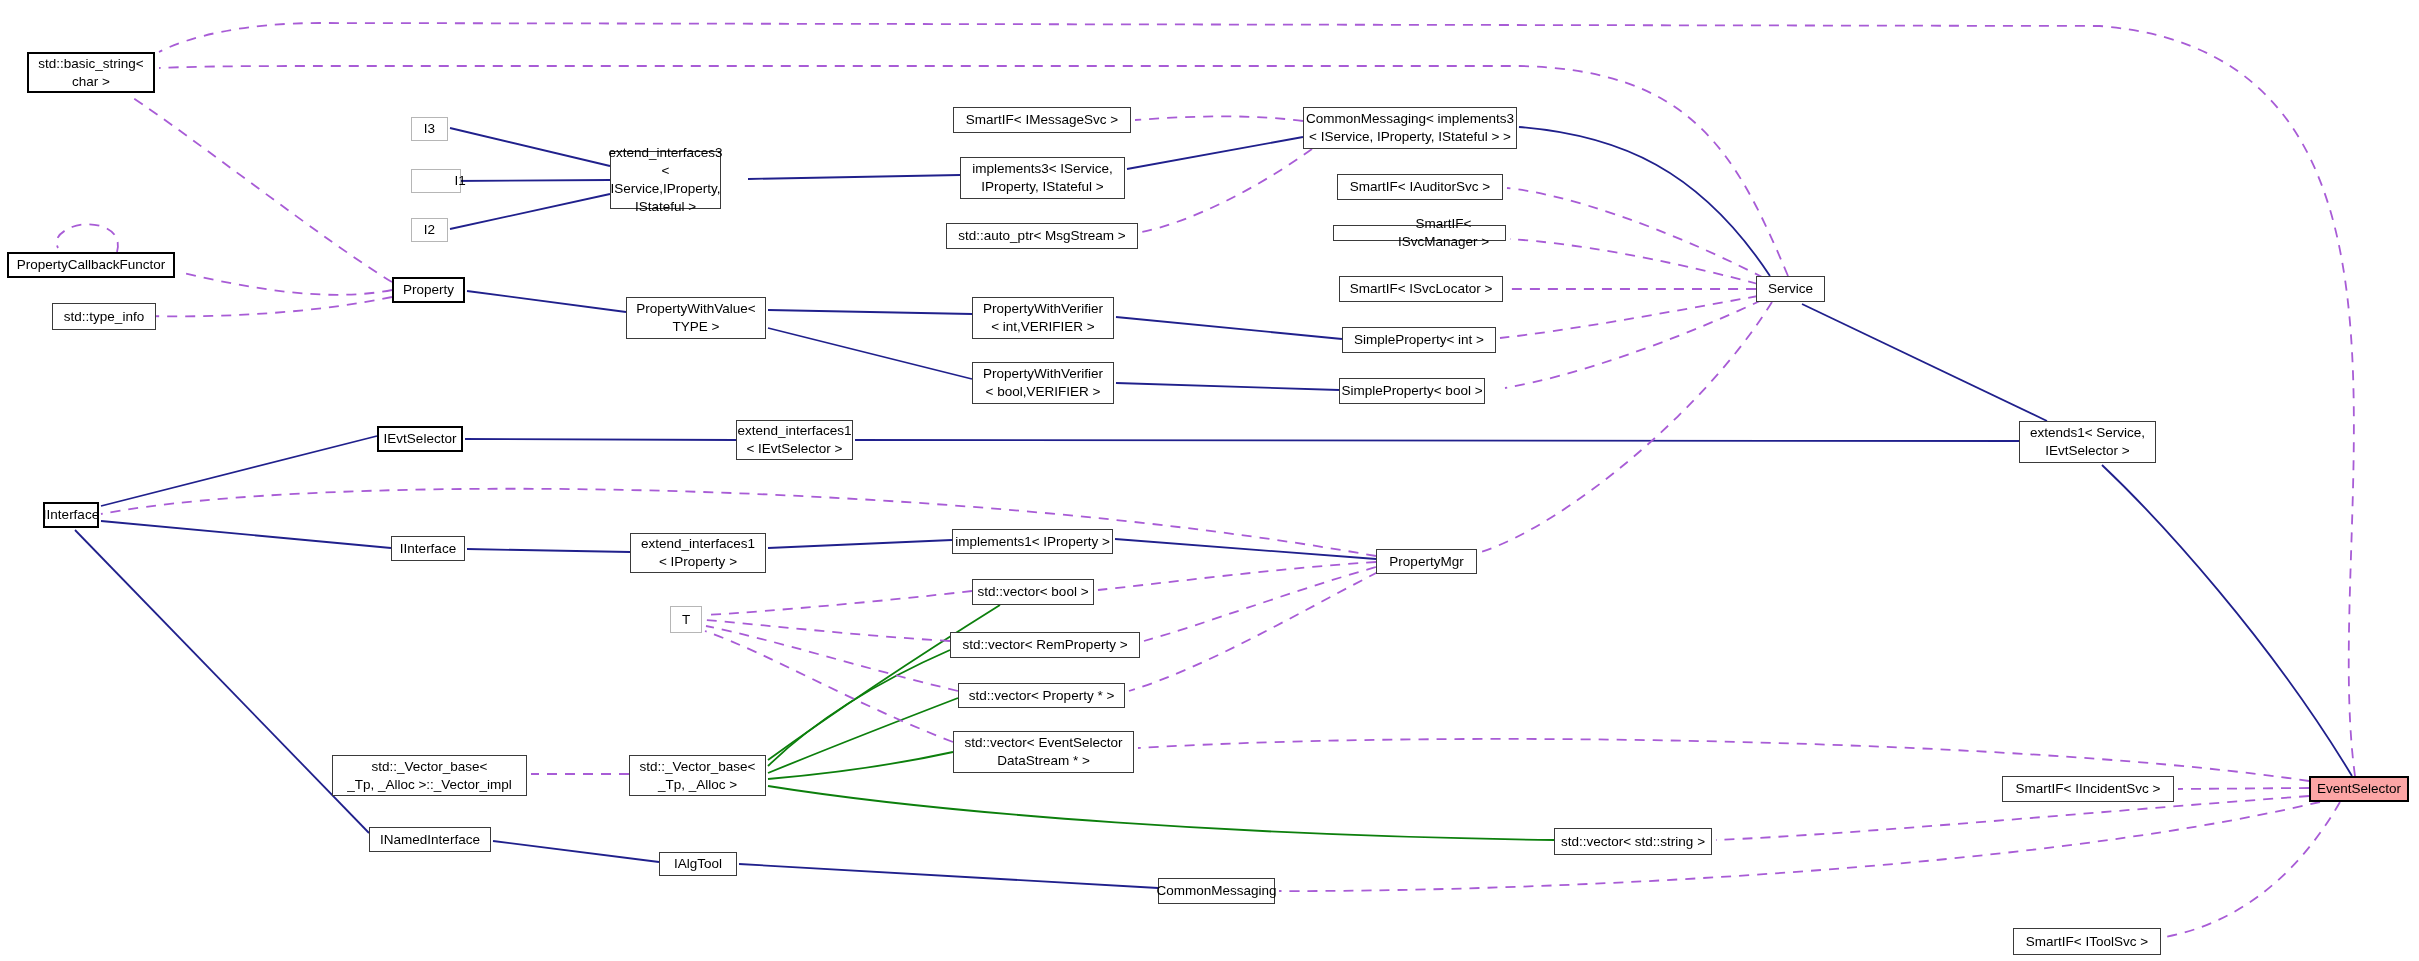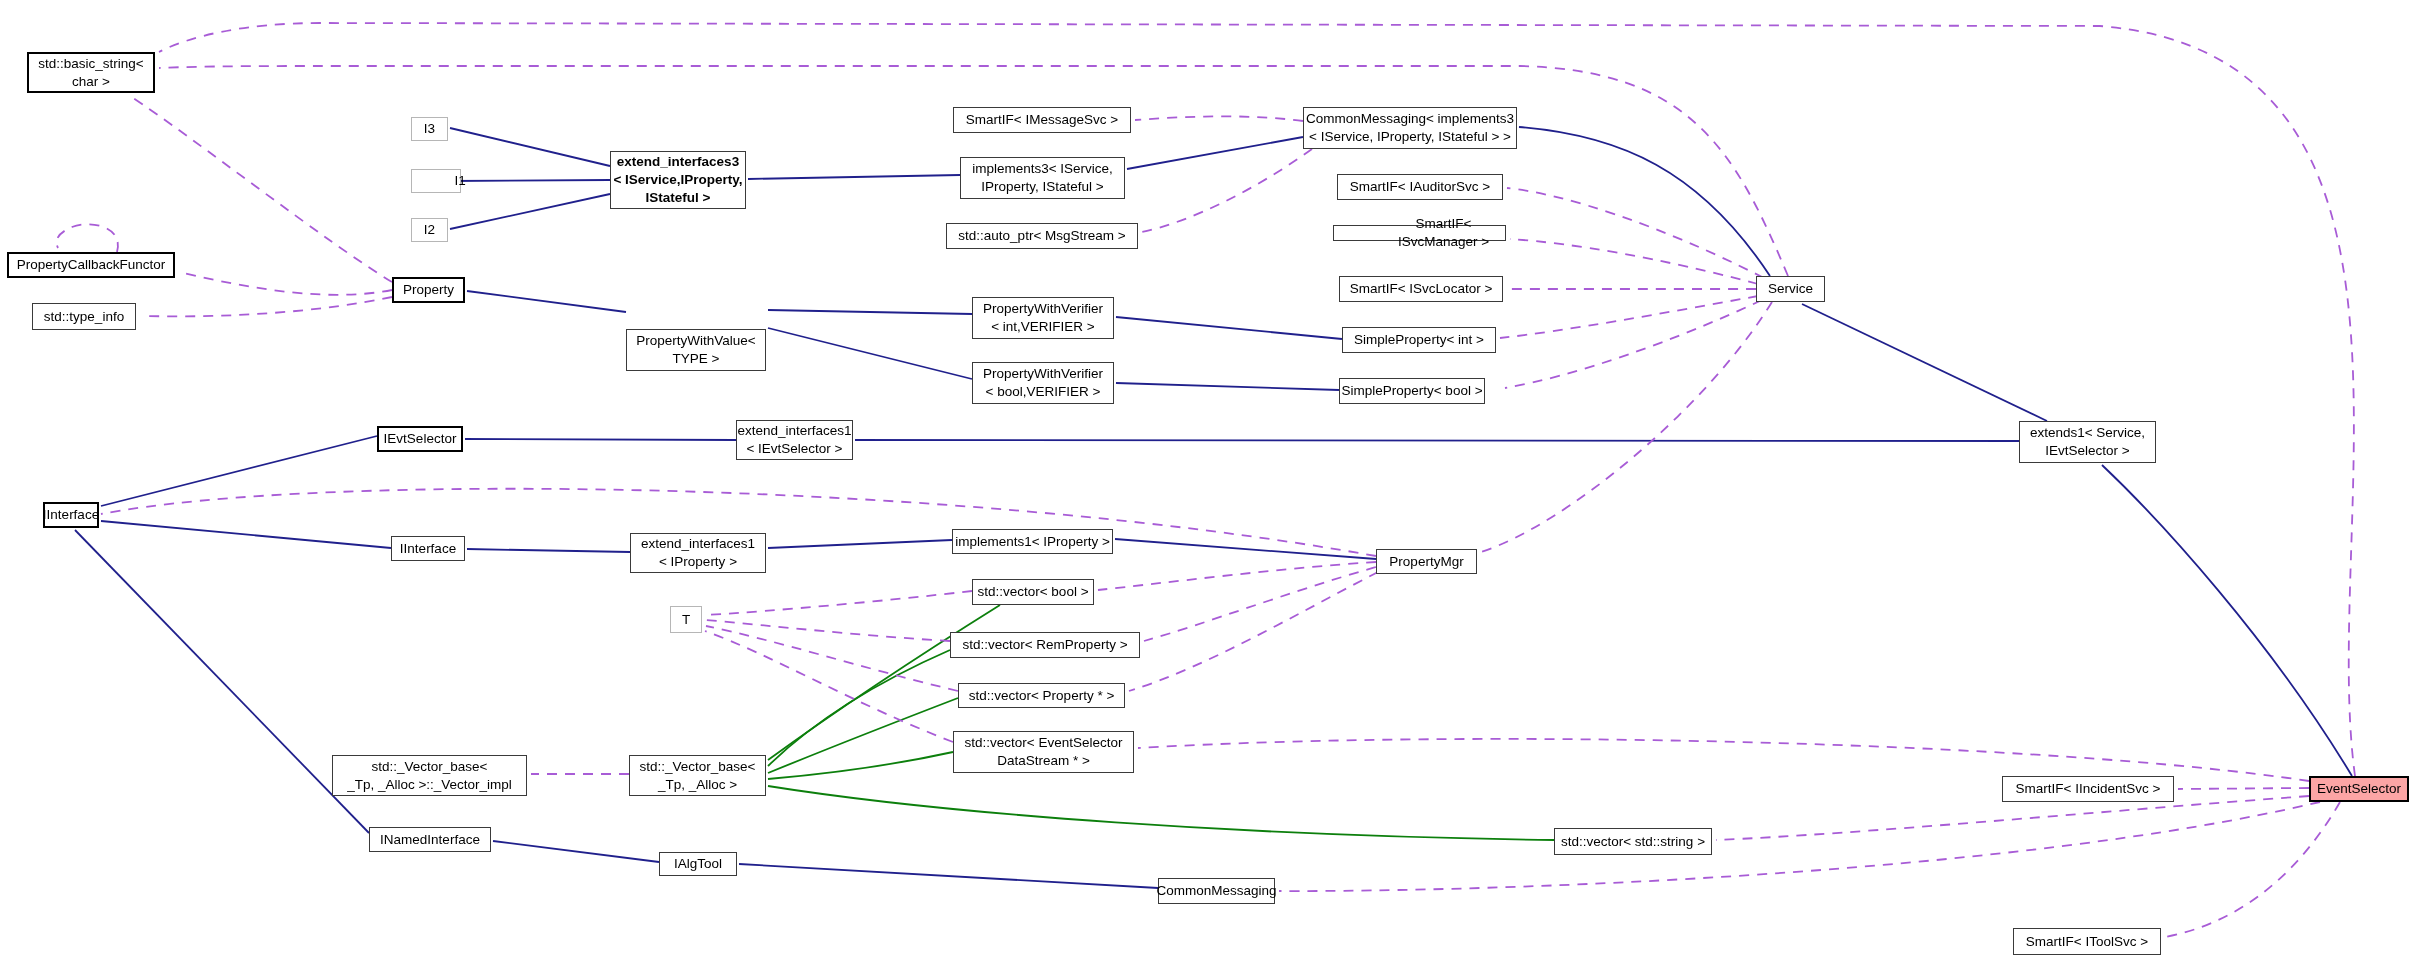--- a/index.html
+++ b/index.html
@@ -91,39 +91,39 @@
     <path class="e-use" d="M 2309,788 L 2178,789" marker-end="url(#arr-use)"></path>
     <path class="e-use" d="M 2309,796 C 2090,812 1860,834 1716,840" marker-end="url(#arr-use)"></path>
     <path class="e-use" d="M 2320,802 C 2010,875 1490,892 1279,891" marker-end="url(#arr-use)"></path>
     <path class="e-use" d="M 2340,802 C 2302,868 2245,922 2165,937" marker-end="url(#arr-use)"></path>
   </svg>
 <div class="node bold" style="left: 27px; top: 52px; width: 128px; height: 41px;">std::basic_string&lt;
 char &gt;</div>
     <div class="node param" style="left: 411px; top: 117px; width: 37px; height: 24px;">I3</div>
     <div class="node param" style="left: 411px; top: 169px; width: 37px; height: 24px; padding-left: 48px;">I1</div>
     <div class="node param" style="left: 411px; top: 218px; width: 37px; height: 24px;">I2</div>
-    <div class="node" style="left: 610px; top: 151px; width: 136px; height: 58px; font-weight: bold;">extend_interfaces3
+    <div class="node" style="left: 610px; top: 151px; width: 111px; height: 58px;">extend_interfaces3
 &lt; IService,IProperty,
 IStateful &gt;</div>
     <div class="node" style="left: 953px; top: 107px; width: 178px; height: 26px;">SmartIF&lt; IMessageSvc &gt;</div>
     <div class="node" style="left: 1303px; top: 107px; width: 214px; height: 42px;">CommonMessaging&lt; implements3
 &lt; IService, IProperty, IStateful &gt; &gt;</div>
     <div class="node" style="left: 960px; top: 157px; width: 165px; height: 42px;">implements3&lt; IService,
 IProperty, IStateful &gt;</div>
     <div class="node" style="left: 946px; top: 223px; width: 192px; height: 26px;">std::auto_ptr&lt; MsgStream &gt;</div>
     <div class="node" style="left: 1337px; top: 174px; width: 166px; height: 26px;">SmartIF&lt; IAuditorSvc &gt;</div>
     <div class="node" style="left: 1333px; top: 225px; width: 173px; height: 16px; padding-left: 48px;">SmartIF&lt; ISvcManager &gt;</div>
     <div class="node" style="left: 1339px; top: 276px; width: 164px; height: 26px;">SmartIF&lt; ISvcLocator &gt;</div>
     <div class="node" style="left: 1756px; top: 276px; width: 69px; height: 26px;">Service</div>
     <div class="node" style="left: 1342px; top: 327px; width: 154px; height: 26px;">SimpleProperty&lt; int &gt;</div>
     <div class="node" style="left: 1339px; top: 378px; width: 146px; height: 26px;">SimpleProperty&lt; bool &gt;</div>
     <div class="node bold" style="left: 7px; top: 252px; width: 168px; height: 26px;">PropertyCallbackFunctor</div>
-    <div class="node" style="left: 32px; top: 303px; width: 104px; height: 27px;">std::type_info</div>
+    <div class="node" style="left: 52px; top: 303px; width: 104px; height: 27px;">std::type_info</div>
     <div class="node bold" style="left: 392px; top: 277px; width: 73px; height: 26px;">Property</div>
-    <div class="node" style="left: 626px; top: 297px; width: 140px; height: 42px; margin-top: 32px;">PropertyWithValue&lt;
+    <div class="node" style="left: 626px; top: 297px; width: 140px; height: 42px;">PropertyWithValue&lt;
 TYPE &gt;</div>
     <div class="node" style="left: 972px; top: 297px; width: 142px; height: 42px;">PropertyWithVerifier
 &lt; int,VERIFIER &gt;</div>
     <div class="node" style="left: 972px; top: 362px; width: 142px; height: 42px;">PropertyWithVerifier
 &lt; bool,VERIFIER &gt;</div>
     <div class="node bold" style="left: 377px; top: 426px; width: 86px; height: 26px;">IEvtSelector</div>
     <div class="node" style="left: 736px; top: 420px; width: 117px; height: 40px;">extend_interfaces1
 &lt; IEvtSelector &gt;</div>
     <div class="node" style="left: 2019px; top: 421px; width: 137px; height: 42px;">extends1&lt; Service,
 IEvtSelector &gt;</div>

